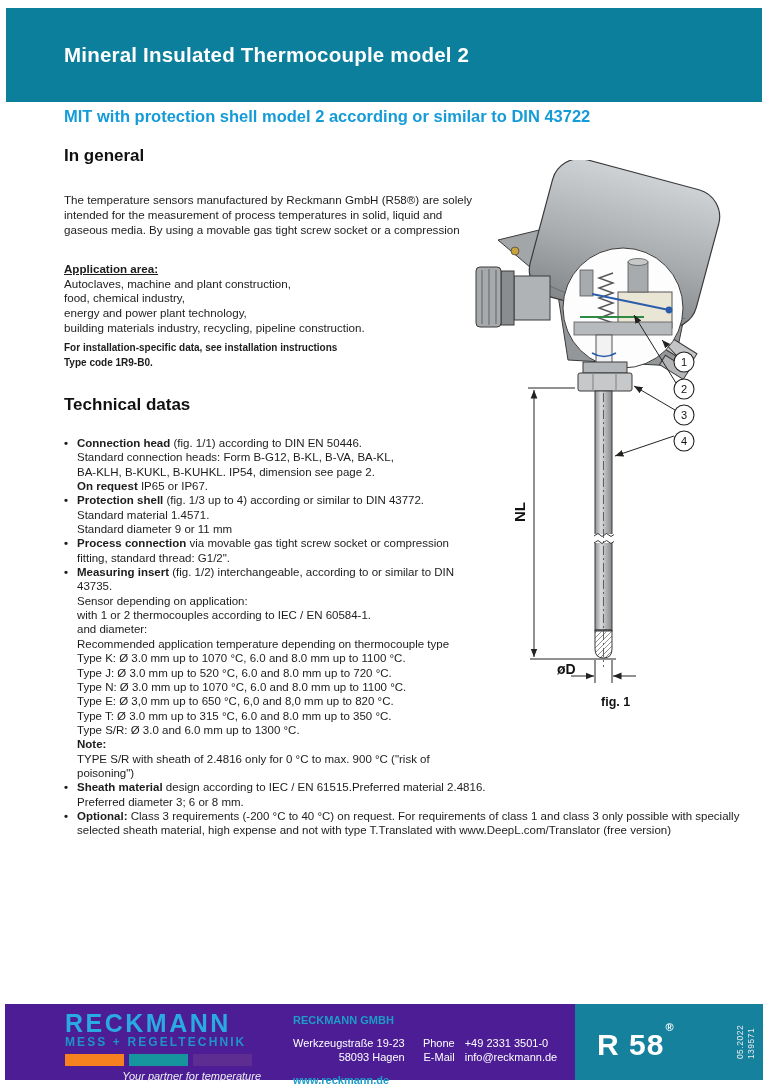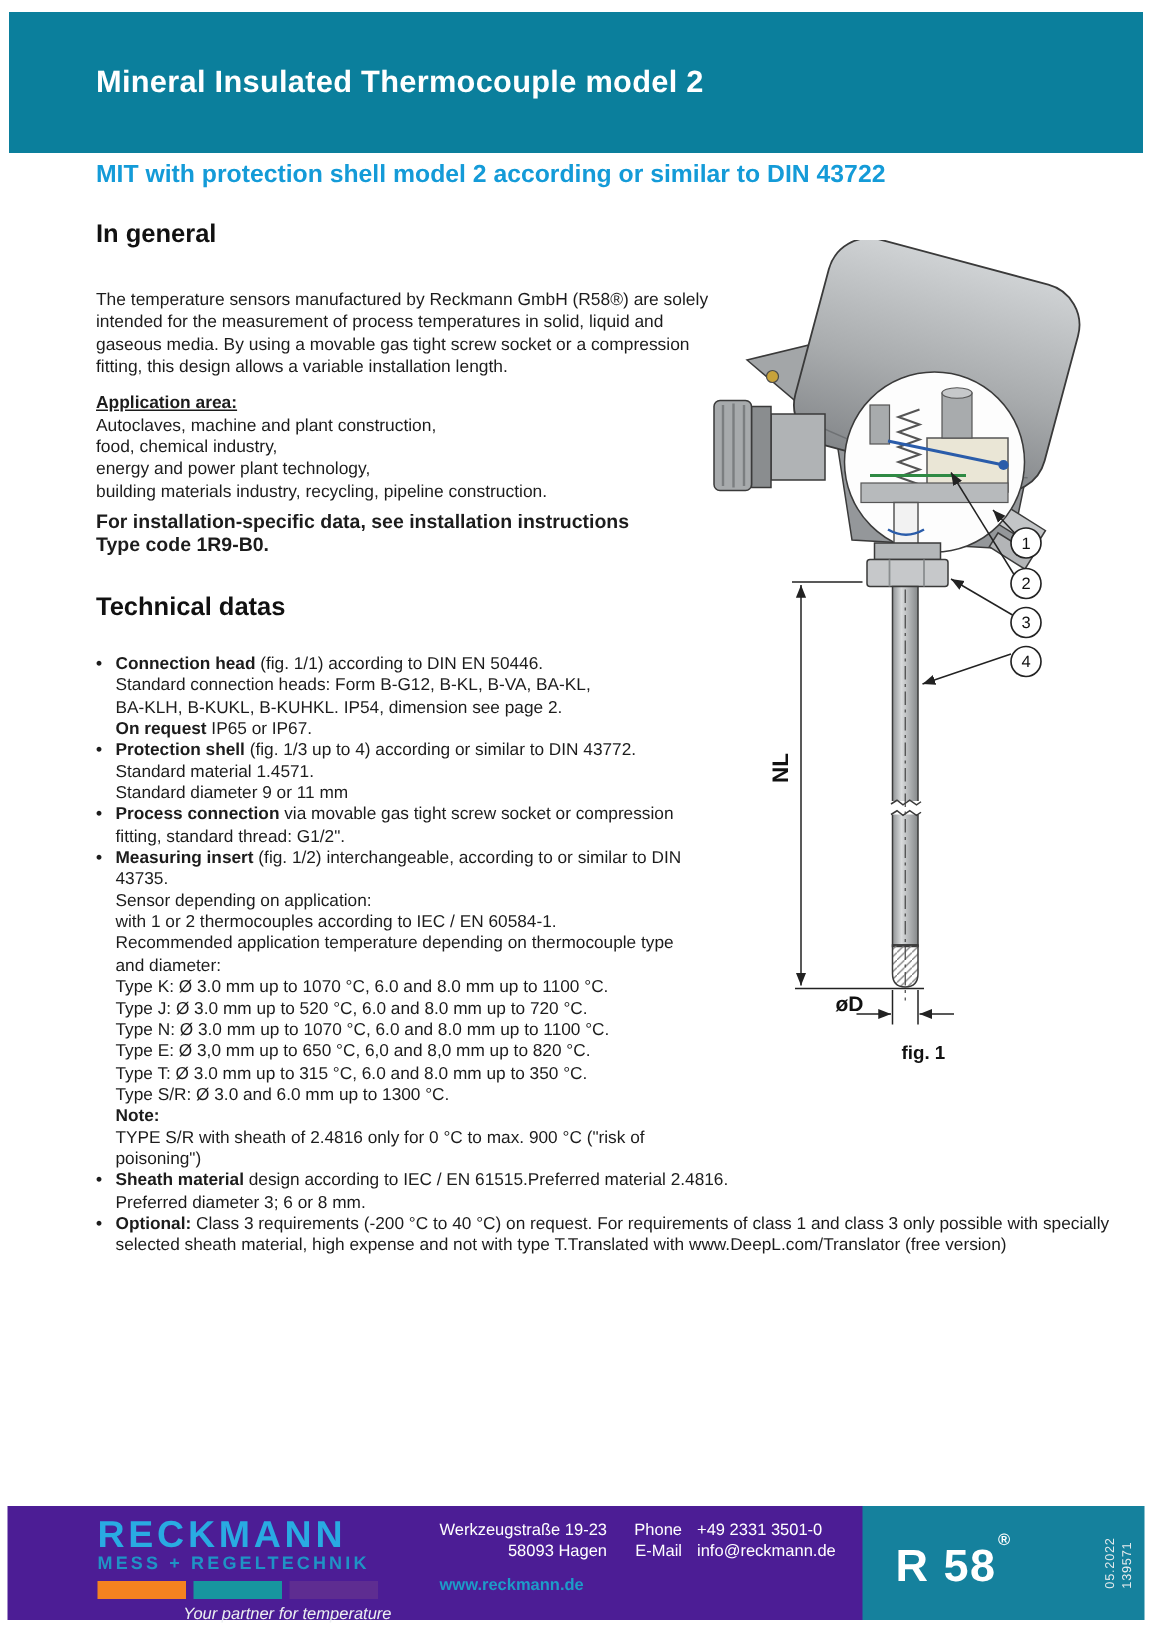--- a/index.html
+++ b/index.html
@@ -12,21 +12,21 @@
   .titlebar .t{color:#fff;font-size:20.5px;font-weight:700;padding-left:58px;letter-spacing:.2px;}
   .subtitle{left:64px;top:107px;font-size:16.5px;font-weight:700;color:#149bd8;white-space:nowrap;}
   h2.sec{font-size:17px;font-weight:700;color:#111;margin:0;white-space:nowrap;}
   .h-ingeneral{left:64px;top:146px;}
   .h-technical{left:64px;top:395px;}
   
   .tline{white-space:nowrap;}
   .intro{left:64px;top:192px;font-size:11.6px;line-height:15px;}
   .application{left:64px;top:262px;font-size:11.6px;line-height:14.7px;}
   .application .lbl{font-weight:700;text-decoration:underline;}
-  .install{left:64px;top:341px;font-size:13px;line-height:14.7px;font-weight:700;}
+  .install{left:64px;top:341px;font-size:10px;line-height:14.7px;font-weight:700;}
   
   .bullets{left:64px;top:436px;width:702px;font-size:11.5px;line-height:14.35px;}
   .bullet{position:relative;padding-left:13px;}
   .bullet .dot{position:absolute;left:0;top:0;font-weight:700;}
   .bld{font-weight:700;}
   
   .drawing{left:468px;top:160px;width:300px;height:562px;}
   
   .footer{left:5px;top:1004px;width:645px;height:76px;background:#4c1d95;}
   .logo{position:absolute;left:60px;top:7px;width:196px;}
@@ -56,21 +56,20 @@
 </div>
 
 <div class="abs subtitle">MIT with protection shell model 2 according or similar to DIN 43722</div>
 
 <h2 class="abs sec h-ingeneral">In general</h2>
 
 <div class="abs intro" id="intro-paragraph">
     <div class="tline">The temperature sensors manufactured by Reckmann GmbH (R58®) are solely</div>
     <div class="tline">intended for the measurement of process temperatures in solid, liquid and</div>
     <div class="tline">gaseous media. By using a movable gas tight screw socket or a compression</div>
-    <div class="tline">fitting, this design allows a variable installation length.</div>
   </div>
 
 <div class="abs application">
   <div class="lbl tline">Application area:</div>
   <div id="application-lines">
       <div class="tline">Autoclaves, machine and plant construction,</div>
       <div class="tline">food, chemical industry,</div>
       <div class="tline">energy and power plant technology,</div>
       <div class="tline">building materials industry, recycling, pipeline construction.</div>
     </div>
@@ -101,22 +100,22 @@
       <span class="dot">•</span>
       <div class="tline"><span class="bld">Process connection</span><span> via movable gas tight screw socket or compression</span></div>
       <div class="tline"><span>fitting, standard thread: G1/2".</span></div>
     </div>
     <div class="bullet">
       <span class="dot">•</span>
       <div class="tline"><span class="bld">Measuring insert</span><span> (fig. 1/2) interchangeable, according to or similar to DIN</span></div>
       <div class="tline"><span>43735.</span></div>
       <div class="tline"><span>Sensor depending on application:</span></div>
       <div class="tline"><span>with 1 or 2 thermocouples according to IEC / EN 60584-1.</span></div>
+      <div class="tline"><span>and diameter:</span></div>
       <div class="tline"><span>Recommended application temperature depending on thermocouple type</span></div>
-      <div class="tline"><span>and diameter:</span></div>
       <div class="tline"><span>Type K: Ø 3.0 mm up to 1070 °C, 6.0 and 8.0 mm up to 1100 °C.</span></div>
       <div class="tline"><span>Type J: Ø 3.0 mm up to 520 °C, 6.0 and 8.0 mm up to 720 °C.</span></div>
       <div class="tline"><span>Type N: Ø 3.0 mm up to 1070 °C, 6.0 and 8.0 mm up to 1100 °C.</span></div>
       <div class="tline"><span>Type E: Ø 3,0 mm up to 650 °C, 6,0 and 8,0 mm up to 820 °C.</span></div>
       <div class="tline"><span>Type T: Ø 3.0 mm up to 315 °C, 6.0 and 8.0 mm up to 350 °C.</span></div>
       <div class="tline"><span>Type S/R: Ø 3.0 and 6.0 mm up to 1300 °C.</span></div>
       <div class="tline"><span class="bld">Note:</span></div>
       <div class="tline"><span>TYPE S/R with sheath of 2.4816 only for 0 °C to max. 900 °C ("risk of</span></div>
       <div class="tline"><span>poisoning")</span></div>
     </div>
@@ -257,20 +256,21 @@
     <div class="sub">MESS + REGELTECHNIK</div>
     <div class="cbars">
       <div style="background:#f5821f"></div>
       <div style="background:#17959f"></div>
       <div style="background:#5e2d91"></div>
     </div>
     <div class="tagline">Your partner for temperature</div>
   </div>
 
   <div class="company">
+    <div class="cname">RECKMANN GMBH</div>
     <div class="addr-grid">
       <div>
         <div>Werkzeugstraße 19-23</div>
         <div>58093 Hagen</div>
       </div>
       <div>
         <div class="contact">
           <span class="lab">Phone</span>
           <span>+49 2331 3501-0</span>
         </div>

